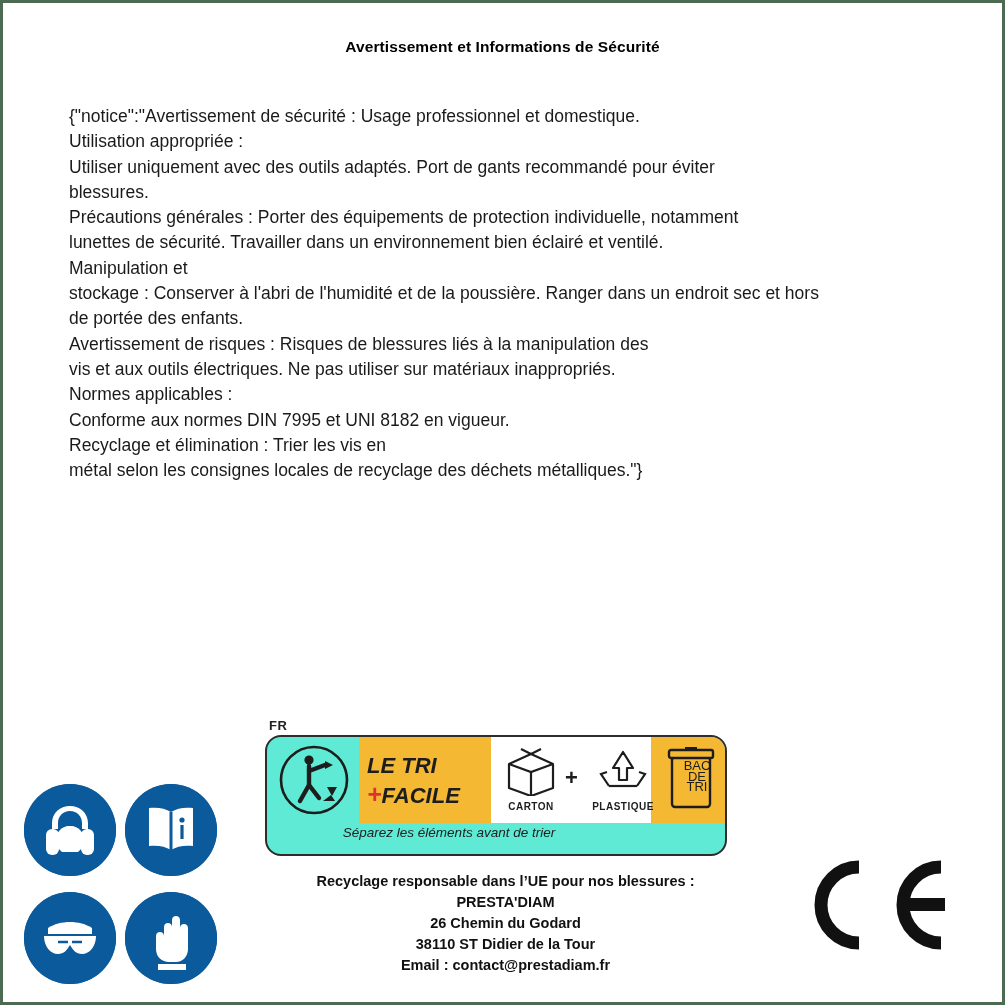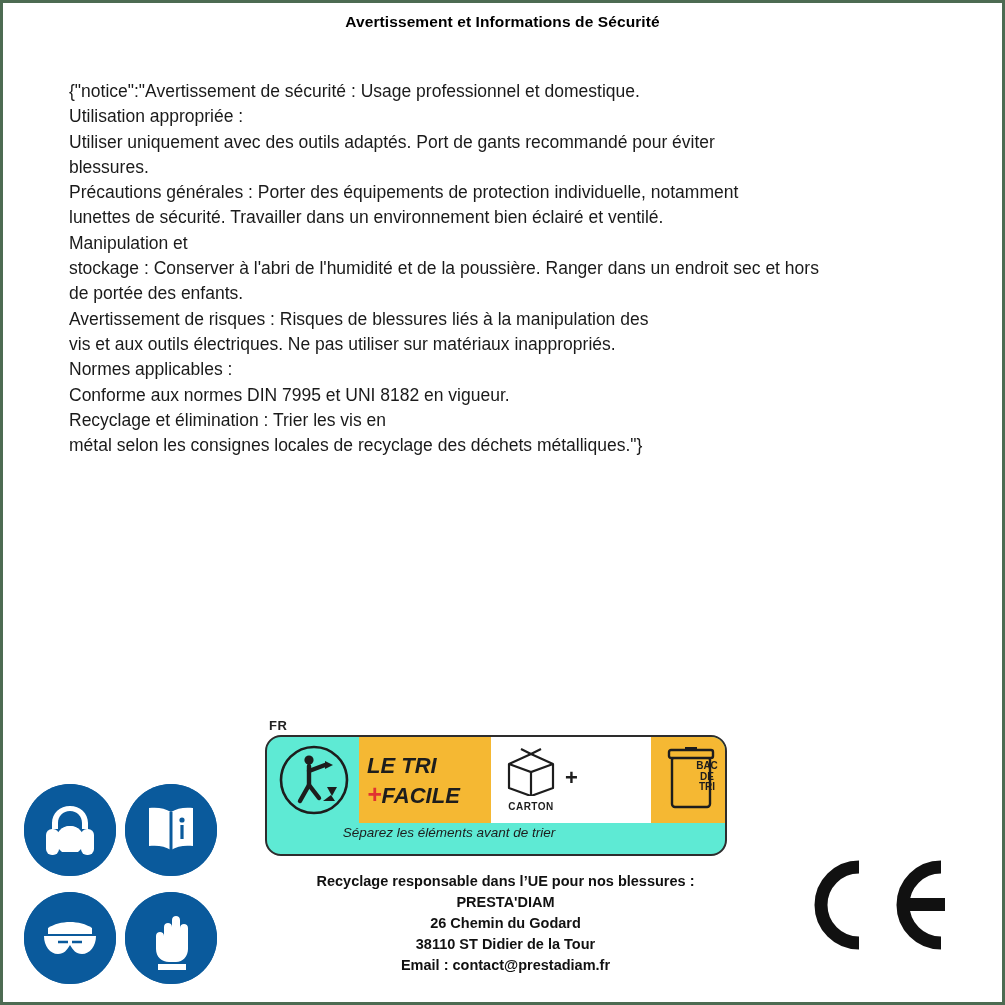--- a/index.html
+++ b/index.html
@@ -19,21 +19,21 @@
     box-sizing: border-box;
     width: 1005px;
     height: 1005px;
     border: 3px solid #4d6b52;
     background: #ffffff;
   }
   .title {
     text-align: center;
     font-size: 15.5px;
     font-weight: bold;
-    margin-top: 10px;
+    margin-top: 35px;
     letter-spacing: 0.1px;
   }
   .notice-body {
     margin: 48px 0 0 66px;
     width: 900px;
     font-size: 17.5px;
     line-height: 25.3px;
     white-space: pre-wrap;
     color: #1a1a1a;
   }
@@ -151,24 +151,24 @@
   .mat.plastique { left: 320px; }
   .bac {
     position: absolute;
     left: 398px;
     top: 10px;
     width: 52px;
     text-align: center;
   }
   .bac .bac-txt {
     position: absolute;
-    left: 16px; top: 14px;
+    left: 6px; top: 14px;
     width: 52px;
-    font-size: 10px;
-    font-weight: bold;
+    font-size: 13px;
+    font-weight: normal;
     line-height: 10.5px;
     color: #1d1d1d;
   }
   .tri-footer {
     position: absolute;
     left: 0;
     top: 88px;
     width: 364px;
     text-align: center;
     font-size: 13.5px;
@@ -291,20 +291,29 @@
           <path d="M14 18 L36 8 L58 18 L58 42 L36 50 L14 42 Z" fill="#ffffff" stroke="#1d1d1d" stroke-width="2.2" stroke-linejoin="round"></path>
           <path d="M14 18 L36 26 L58 18" fill="none" stroke="#1d1d1d" stroke-width="2.2"></path>
           <path d="M36 26 L36 50" fill="none" stroke="#1d1d1d" stroke-width="2.2"></path>
           <path d="M26 3 L36 8 L46 3" fill="none" stroke="#1d1d1d" stroke-width="2.2"></path>
         </svg>
         <div class="lbl">CARTON</div>
       </div>
 
       <div class="tri-sep">+</div>
 
+      <div class="mat plastique">
+        <svg width="72" height="50" viewBox="0 0 72 50" xmlns="http://www.w3.org/2000/svg">
+          <path d="M36 6 L46 22 L40 22 L40 34 L32 34 L32 22 L26 22 Z" fill="none" stroke="#1d1d1d" stroke-width="2.2" stroke-linejoin="round" transform="rotate(0 36 22)"></path>
+          <path d="M22 40 l-8 -12 6 -2" fill="none" stroke="#1d1d1d" stroke-width="2.2"></path>
+          <path d="M50 40 l8 -12 -6 -2" fill="none" stroke="#1d1d1d" stroke-width="2.2"></path>
+          <path d="M22 40 h28" fill="none" stroke="#1d1d1d" stroke-width="2.2"></path>
+        </svg>
+        <div class="lbl">PLASTIQUE</div>
+      </div>
 
       <div class="bac">
         <svg width="52" height="66" viewBox="0 0 52 66" xmlns="http://www.w3.org/2000/svg">
           <rect x="7" y="10" width="38" height="50" rx="3" fill="#f5b833" stroke="#1d1d1d" stroke-width="2.4"></rect>
           <rect x="4" y="3" width="44" height="8" rx="2" fill="#f5b833" stroke="#1d1d1d" stroke-width="2.4"></rect>
           <rect x="20" y="0" width="12" height="4" fill="#1d1d1d"></rect>
         </svg>
         <div class="bac-txt" style="white-space:pre-line;">BAC
 DE
 TRI</div>

